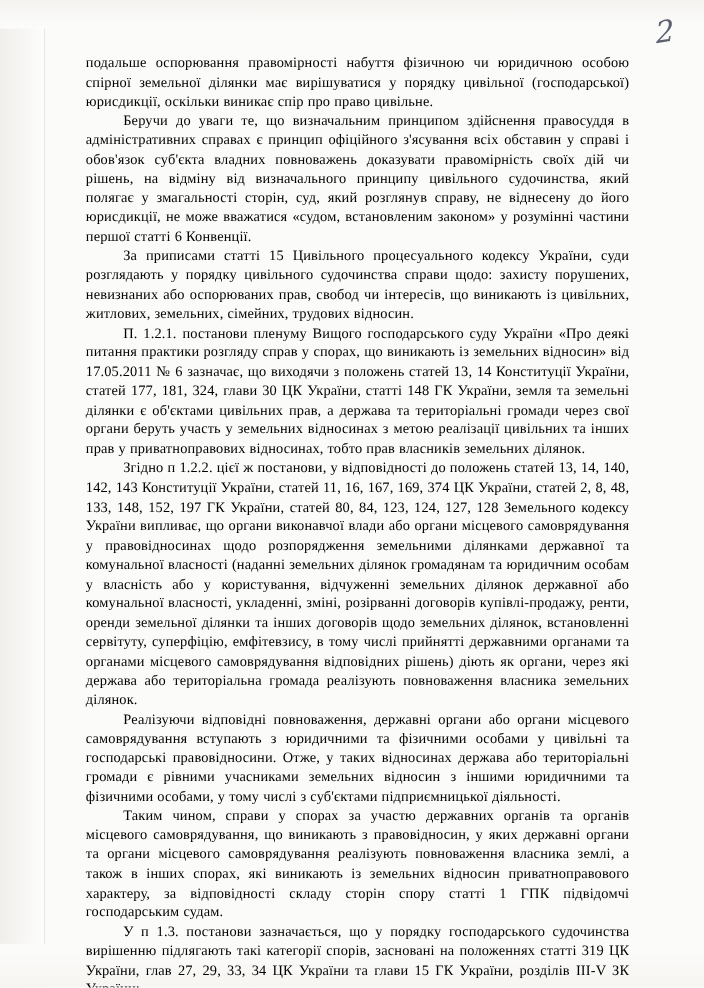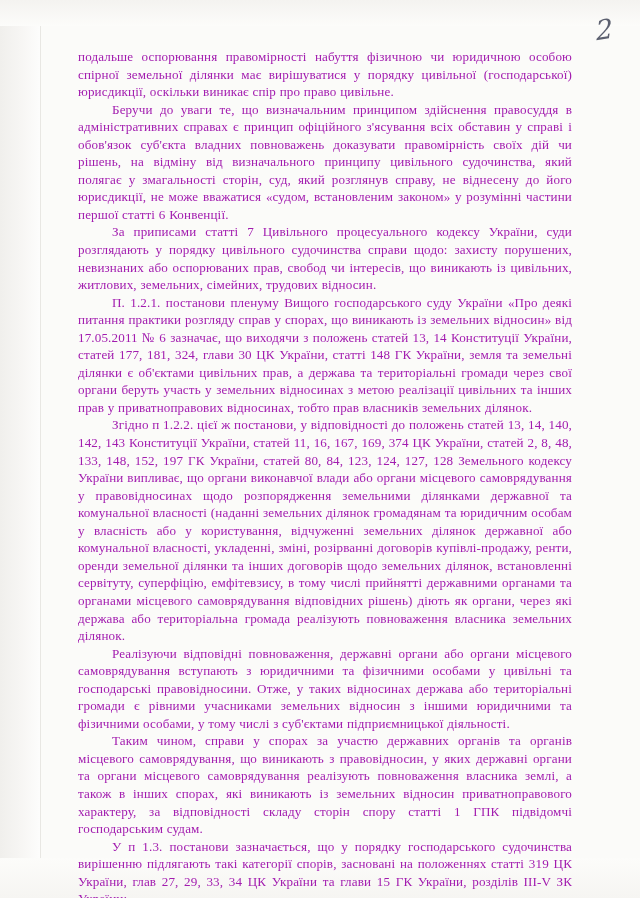--- a/index.html
+++ b/index.html
@@ -68,21 +68,21 @@
     top: 48px;
     width: 494px;
   }
 
   p.para {
     margin: 0 0 0 0;
     text-align: justify;
     text-justify: inter-word;
     font-size: 13.1px;
     line-height: 17.55px;
-    color: #a21caf;
+    color: #000000;
     text-indent: 34px;
     hyphens: none;
   }
   p.para.no-indent {
     text-indent: 0;
   }
   
   .text-body p.para {
     letter-spacing: 0.01em;
     word-spacing: 0.02em;
@@ -99,21 +99,21 @@
   <div class="scan-bottom-shade"></div>
 
   <div class="page-number-hand">2</div>
 
   <div class="text-body">
 
     <p class="para no-indent">подальше оспорювання правомірності набуття фізичною чи юридичною особою спірної земельної ділянки має вирішуватися у порядку цивільної (господарської) юрисдикції, оскільки виникає спір про право цивільне.</p>
 
     <p class="para">Беручи до уваги те, що визначальним принципом здійснення правосуддя в адміністративних справах є принцип офіційного з'ясування всіх обставин у справі і обов'язок суб'єкта владних повноважень доказувати правомірність своїх дій чи рішень, на відміну від визначального принципу цивільного судочинства, який полягає у змагальності сторін, суд, який розглянув справу, не віднесену до його юрисдикції, не може вважатися «судом, встановленим законом» у розумінні частини першої статті 6 Конвенції.</p>
 
-    <p class="para">За приписами статті 7 Цивільного процесуального кодексу України, суди розглядають у порядку цивільного судочинства справи щодо: захисту порушених, невизнаних або оспорюваних прав, свобод чи інтересів, що виникають із цивільних, житлових, земельних, сімейних, трудових відносин.</p>
+    <p class="para">За приписами статті 15 Цивільного процесуального кодексу України, суди розглядають у порядку цивільного судочинства справи щодо: захисту порушених, невизнаних або оспорюваних прав, свобод чи інтересів, що виникають із цивільних, житлових, земельних, сімейних, трудових відносин.</p>
 
     <p class="para">П. 1.2.1. постанови пленуму Вищого господарського суду України «Про деякі питання практики розгляду справ у спорах, що виникають із земельних відносин» від 17.05.2011 № 6 зазначає, що виходячи з положень статей 13, 14 Конституції України, статей 177, 181, 324, глави 30 ЦК України, статті 148 ГК України, земля та земельні ділянки є об'єктами цивільних прав, а держава та територіальні громади через свої органи беруть участь у земельних відносинах з метою реалізації цивільних та інших прав у приватноправових відносинах, тобто прав власників земельних ділянок.</p>
 
     <p class="para">Згідно п 1.2.2. цієї ж постанови, у відповідності до положень статей 13, 14, 140, 142, 143 Конституції України, статей 11, 16, 167, 169, 374 ЦК України, статей 2, 8, 48, 133, 148, 152, 197 ГК України, статей 80, 84, 123, 124, 127, 128 Земельного кодексу України випливає, що органи виконавчої влади або органи місцевого самоврядування у правовідносинах щодо розпорядження земельними ділянками державної та комунальної власності (наданні земельних ділянок громадянам та юридичним особам у власність або у користування, відчуженні земельних ділянок державної або комунальної власності, укладенні, зміні, розірванні договорів купівлі-продажу, ренти, оренди земельної ділянки та інших договорів щодо земельних ділянок, встановленні сервітуту, суперфіцію, емфітевзису, в тому числі прийнятті державними органами та органами місцевого самоврядування відповідних рішень) діють як органи, через які держава або територіальна громада реалізують повноваження власника земельних ділянок.</p>
 
     <p class="para">Реалізуючи відповідні повноваження, державні органи або органи місцевого самоврядування вступають з юридичними та фізичними особами у цивільні та господарські правовідносини. Отже, у таких відносинах держава або територіальні громади є рівними учасниками земельних відносин з іншими юридичними та фізичними особами, у тому числі з суб'єктами підприємницької діяльності.</p>
 
     <p class="para">Таким чином, справи у спорах за участю державних органів та органів місцевого самоврядування, що виникають з правовідносин, у яких державні органи та органи місцевого самоврядування реалізують повноваження власника землі, а також в інших спорах, які виникають із земельних відносин приватноправового характеру, за відповідності складу сторін спору статті 1 ГПК підвідомчі господарським судам.</p>
 
     <p class="para">У п 1.3. постанови зазначається, що у порядку господарського судочинства вирішенню підлягають такі категорії спорів, засновані на положеннях статті 319 ЦК України, глав 27, 29, 33, 34 ЦК України та глави 15 ГК України, розділів III-V ЗК України:</p>

